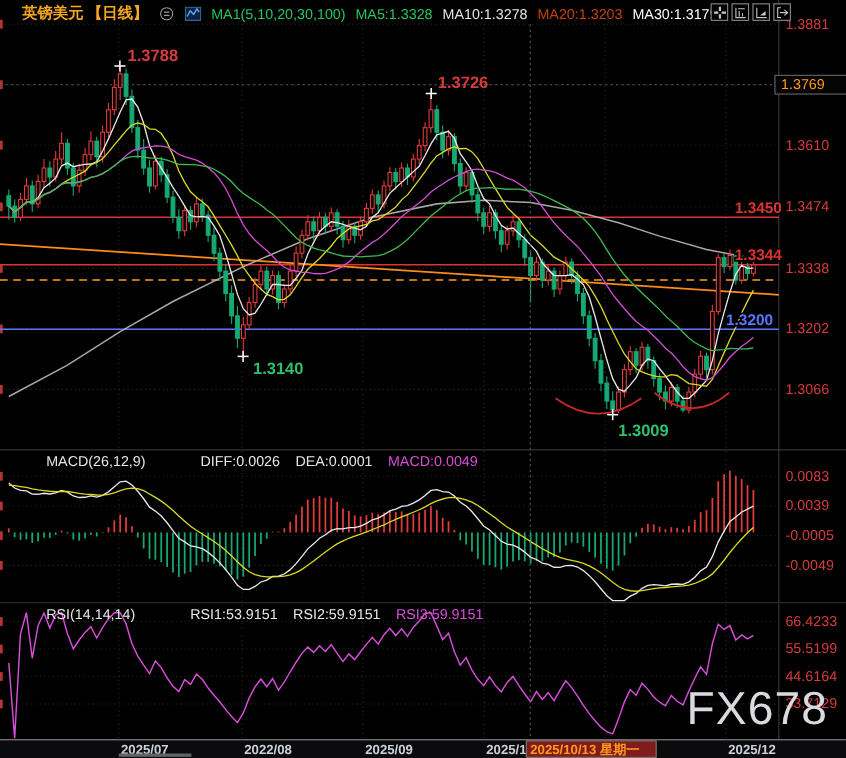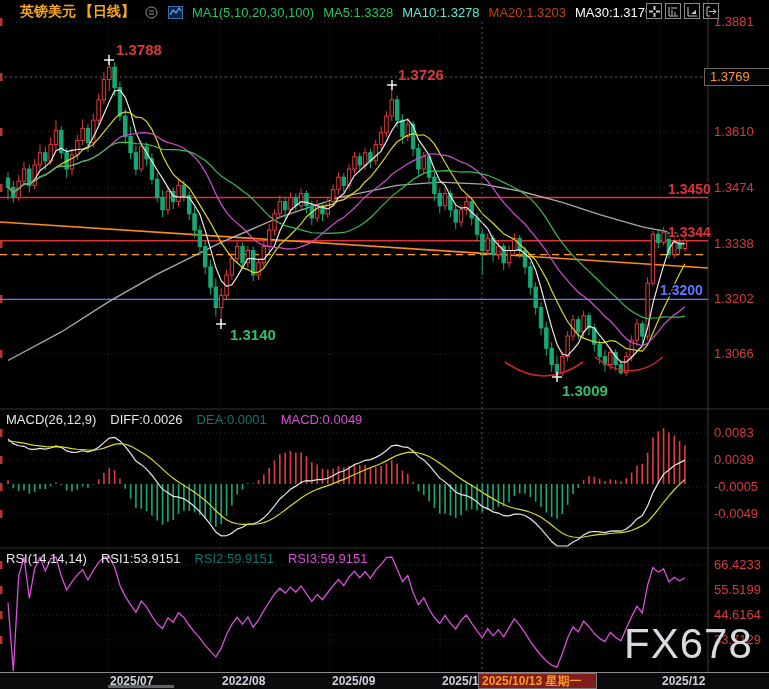--- a/index.html
+++ b/index.html
@@ -2,26 +2,26 @@
 <html><head>
 <meta charset="utf-8">
 <style>
   html,body{margin:0;padding:0;background:#000;}
   .stage{position:relative;width:769px;height:689px;background:#000;
          font-family:"Liberation Sans","DejaVu Sans",sans-serif;overflow:hidden;}
   svg text{font-family:"Liberation Sans","DejaVu Sans",sans-serif;}
   .hdr{position:absolute;left:20px;top:2px;height:20px;display:flex;align-items:center;
        gap:9px;font-size:13px;white-space:nowrap;z-index:5;}
   .hdr .sym{color:#f7a823;font-weight:bold;font-size:14px;}
-  .hdr .w{color:#22c55e;} .hdr .y{color:#5eead4;} .hdr .m{color:#c2410c;} .hdr .g{color:#ffffff;}
+  .hdr .w{color:#22c55e;} .hdr .y{color:#e5e5e5;} .hdr .m{color:#c2410c;} .hdr .g{color:#ffffff;}
   .toolbar{position:absolute;top:3px;left:646px;display:flex;gap:3px;z-index:6;}
   .tbicon{width:14px;height:14px;border:1px solid #8a8a8a;display:flex;align-items:center;
           justify-content:center;background:#000;cursor:pointer;}
   .panelhdr{position:absolute;left:6px;display:flex;gap:14px;font-size:13px;z-index:5;white-space:nowrap;}
-  .panelhdr .w{color:#e6e6e6;} .panelhdr .y{color:#0f766e;text-align:right;} .panelhdr .m{color:#d94fd9;}
+  .panelhdr .w{color:#e6e6e6;margin-left:36px;} .panelhdr .y{color:#e5e5e5;text-align:right;} .panelhdr .m{color:#d94fd9;}
   .xaxis{position:absolute;left:0;top:672px;width:769px;height:17px;background:#0b0b0d;
          border-top:1px solid #8a8a8a;z-index:4;}
   .xaxis span{position:absolute;top:1px;font-size:12px;font-weight:bold;color:#ccd2da;}
   .tooltip-date{position:absolute;left:478px;top:673px;width:114px;height:14px;background:#7f1d1d;
          border:1px solid #777;color:#ff9a1e;font-size:12px;font-weight:bold;line-height:14px;
          padding-left:3px;z-index:7;white-space:nowrap;}
   .tooltip-price{position:absolute;left:704px;top:68px;width:62px;height:16px;background:#050505;
          border:1px solid #666;color:#ff9a1e;font-size:13px;line-height:16px;padding-left:5px;z-index:7;}
   .watermark{position:absolute;left:624px;top:620px;font-size:42px;color:#d9dadf;
          letter-spacing:1px;z-index:6;}

